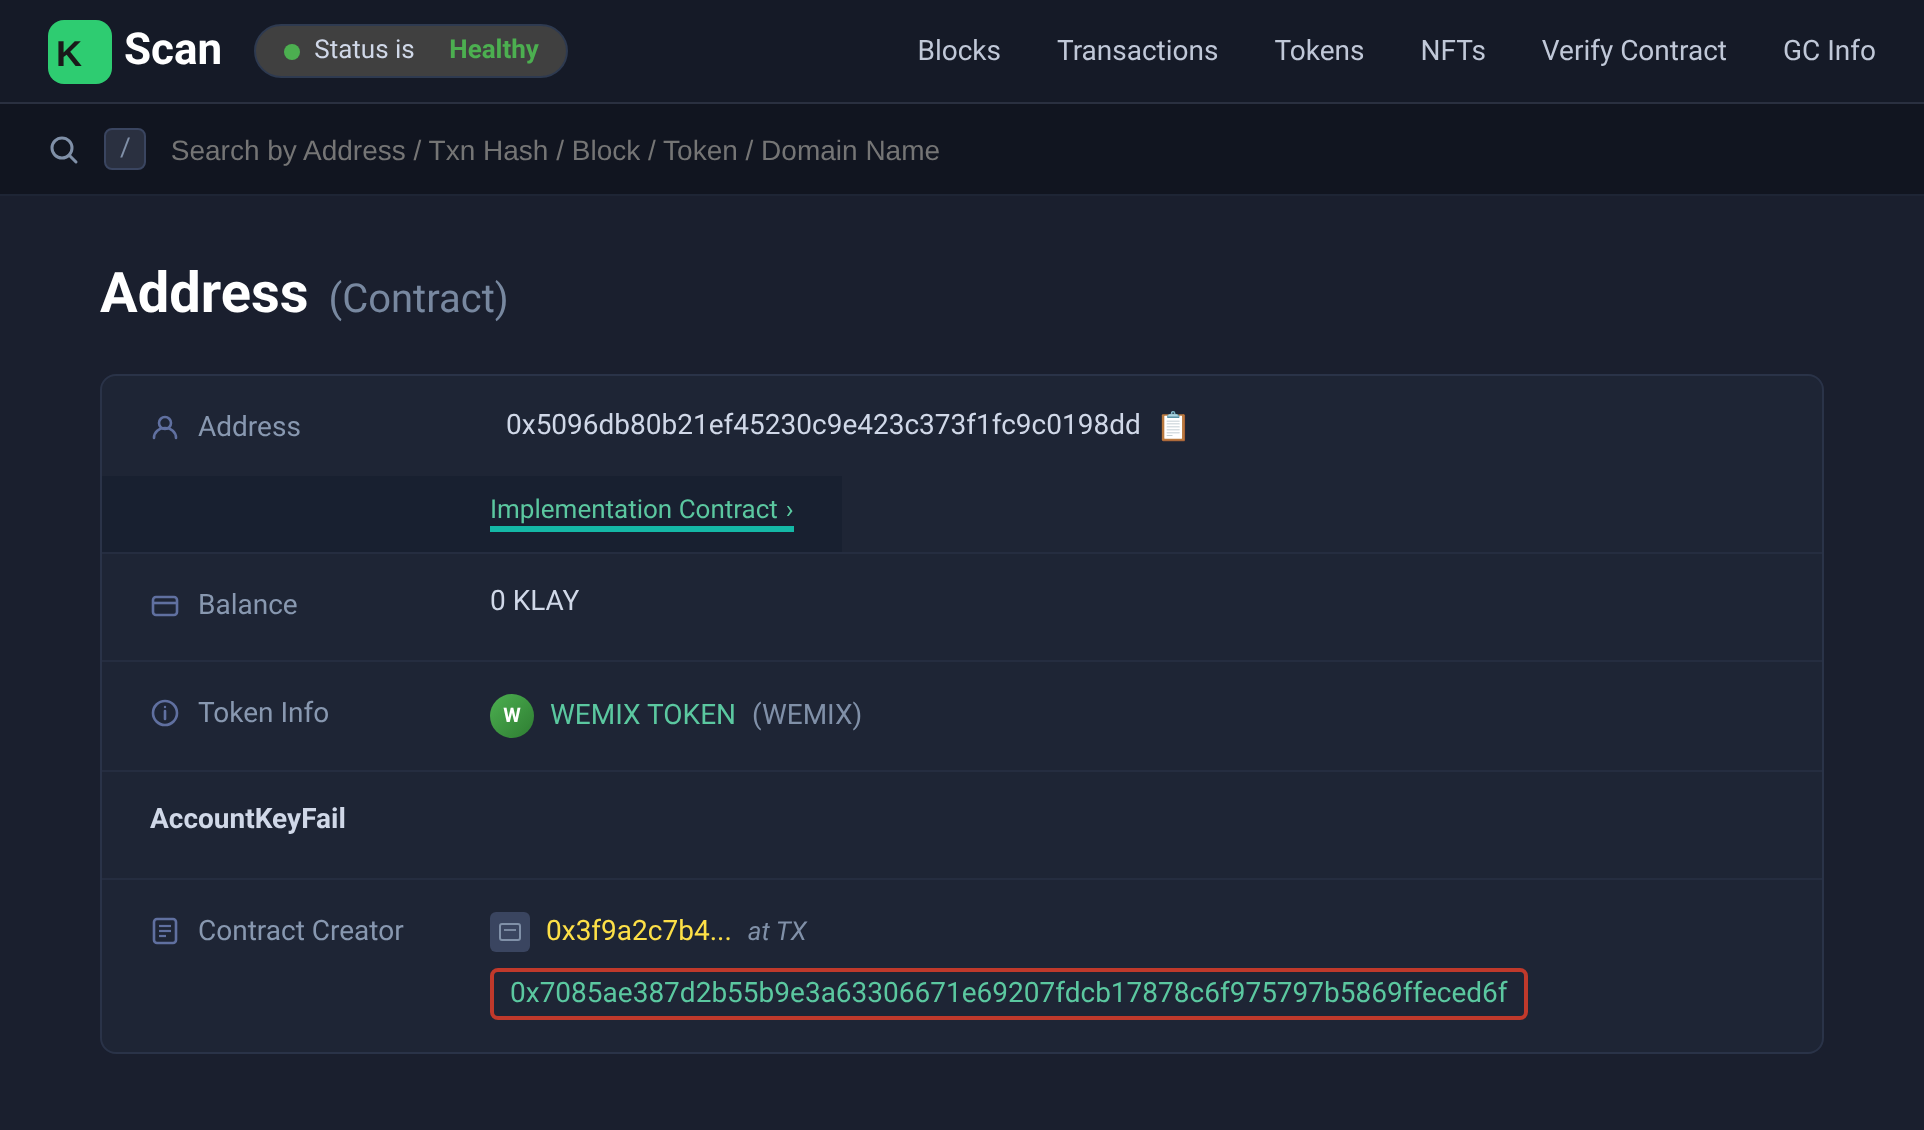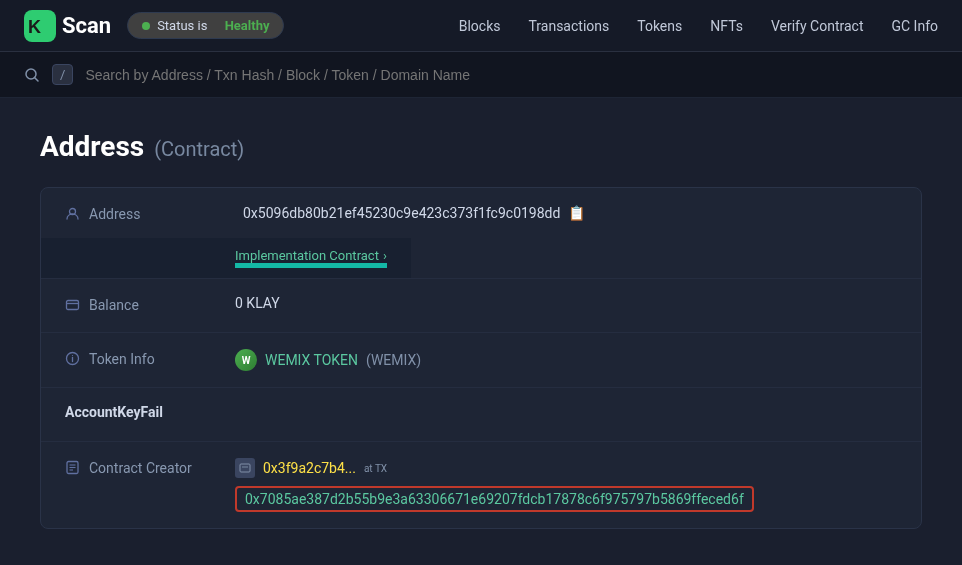--- a/index.html
+++ b/index.html
@@ -98,21 +98,21 @@
       background: transparent;
       border: none;
       outline: none;
       color: #8090a8;
       font-size: 14px;
       flex: 1;
     }
 
     
     .main-content {
-      padding: 32px 40px 24px;
+      padding: 32px 50px 24px;
     }
     .page-title {
       font-size: 28px;
       font-weight: 700;
       color: #ffffff;
       margin-bottom: 24px;
     }
     .page-title-sub {
       color: #7888a0;
       font-size: 20px;
@@ -180,21 +180,21 @@
       padding: 10px 24px 10px 194px;
     }
     .impl-contract-link {
       color: #5bc8a0;
       font-size: 13px;
       text-decoration: none;
       display: flex;
       align-items: center;
       gap: 4px;
       cursor: pointer;
-      border-bottom: 5px solid #14b8a6;
+      border-bottom: 3px solid #14b8a6;
       width: fit-content;
     }
     .copy-icon {
       cursor: pointer;
       color: #8090a8;
       font-size: 14px;
     }
 
     
     .token-logo {
@@ -246,21 +246,22 @@
       background-color: #3a4560;
       border-radius: 3px;
       display: flex;
       align-items: center;
       justify-content: center;
       font-size: 11px;
       color: #8090a8;
     }
     .at-tx-label {
       color: #8090a8;
-      font-size: 10px;
+      font-size: 13px;
+      font-style: italic;
     }
   </style>
 </head>
 <body>
 
 <header class="header">
   <div class="header-left">
     <div class="logo">
 
       <svg class="logo-icon" viewBox="0 0 32 32" xmlns="http://www.w3.org/2000/svg">

